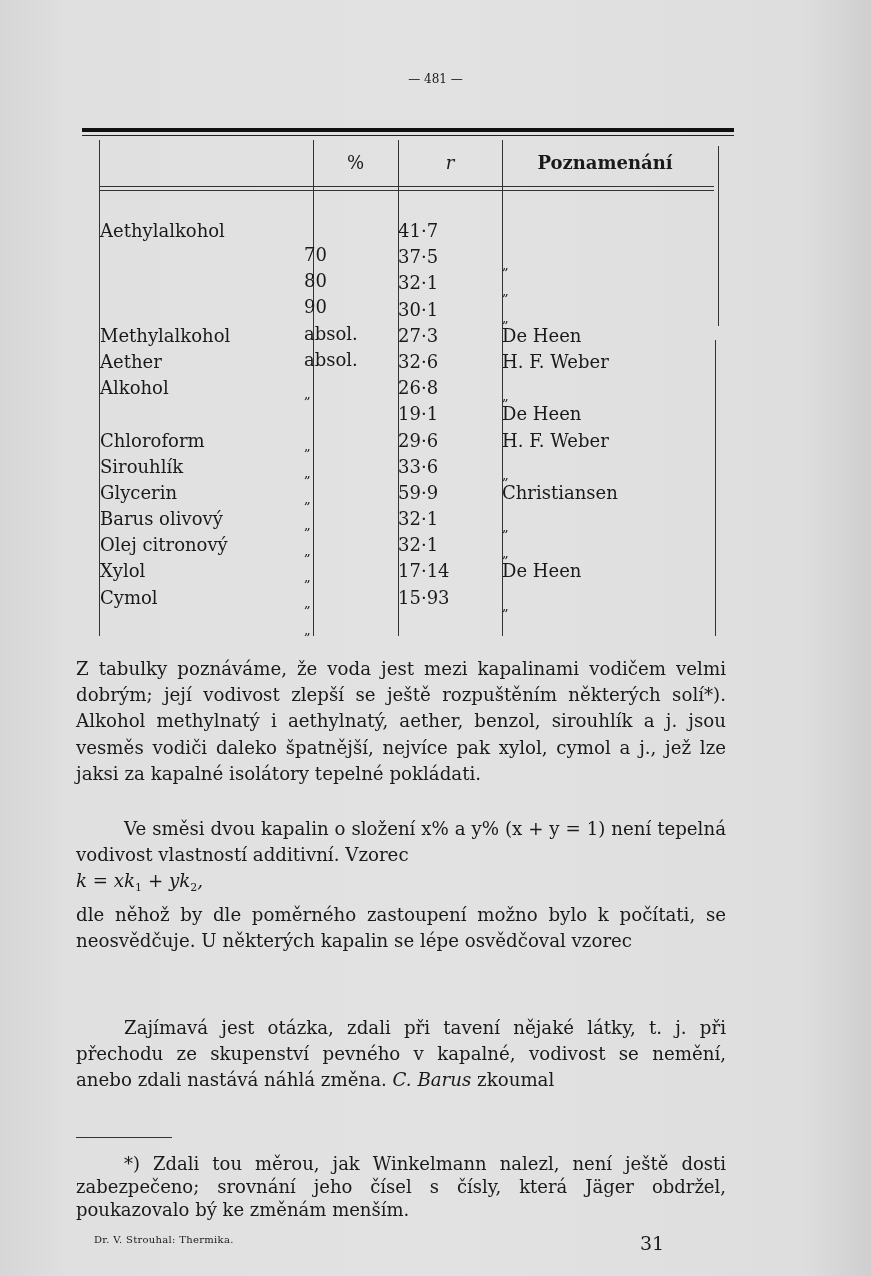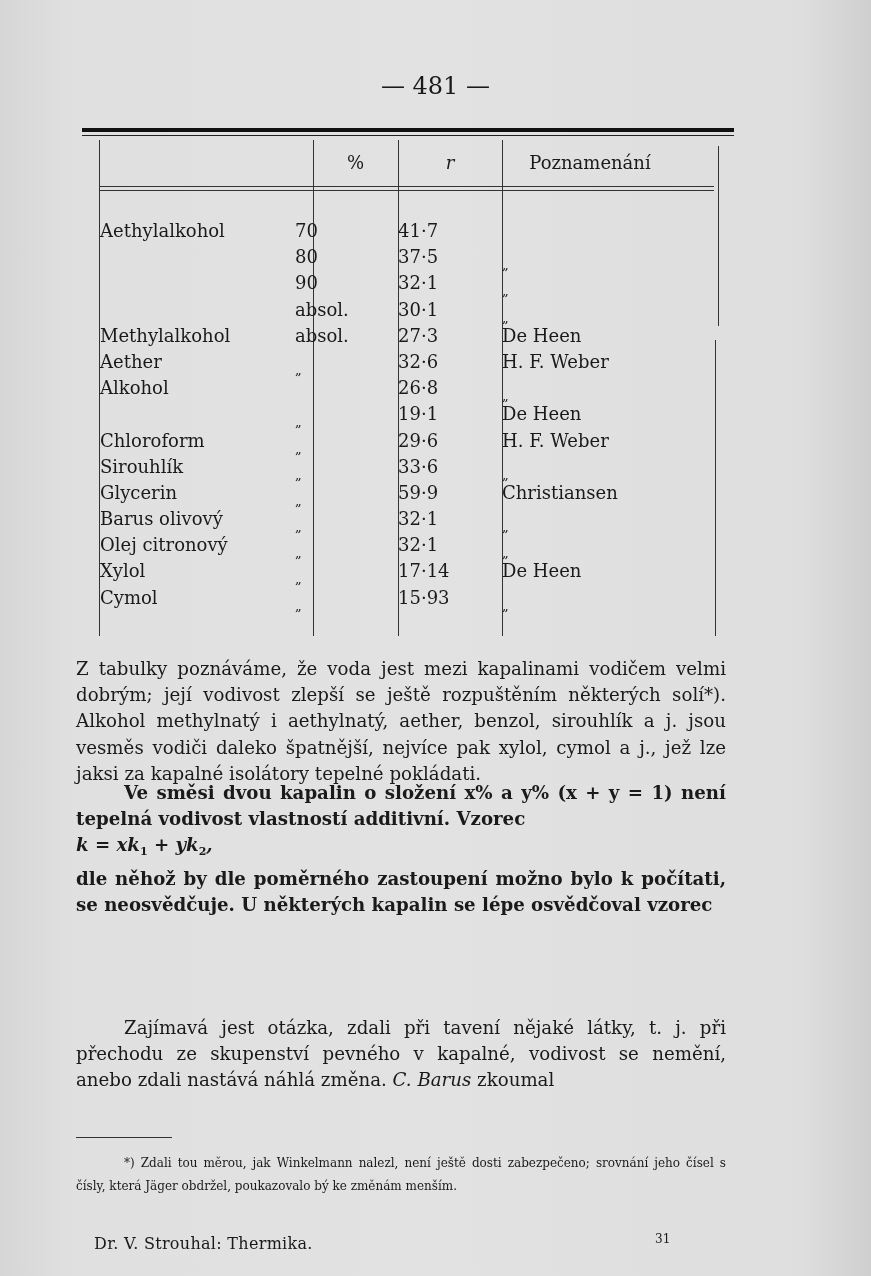--- a/index.html
+++ b/index.html
@@ -9,64 +9,64 @@
       position: relative;
       font-family: "DejaVu Serif", "Liberation Serif", serif;
       color: #1a1a1a;
     }
     .page {
       position: absolute; left: 0; top: 0; width: 871px; height: 1276px;
       background: linear-gradient(90deg, #d6d6d6 0%, #e0e0e0 8%, #e2e2e2 50%, #dedede 92%, #cfcfcf 100%);
     }
     .page-number {
       position: absolute; top: 72px; left: 0; width: 871px;
-      text-align: center; font-size: 24px;
+      text-align: center; font-size: 12px;
     }
     
     .table-wrap { position: absolute; left: 82px; top: 128px; width: 652px; height: 505px; }
     .rule-top-thick { position: absolute; left: 0; top: 0; width: 652px; height: 4px; background: #111; }
     .rule-top-thin { position: absolute; left: 0; top: 7px; width: 652px; height: 1px; background: #222; }
     .rule-head-1 { position: absolute; left: 18px; top: 58px; width: 614px; height: 1px; background: #333; }
     .rule-head-2 { position: absolute; left: 18px; top: 62px; width: 614px; height: 1px; background: #333; }
     .vline { position: absolute; width: 1px; background: #333; }
     .v-left { left: 17px; top: 12px; height: 496px; }
     .v-c1 { left: 231px; top: 12px; height: 496px; }
     .v-c2 { left: 316px; top: 12px; height: 496px; }
     .v-c3 { left: 420px; top: 12px; height: 496px; }
     .v-right-a { left: 636px; top: 18px; height: 180px; }
     .v-right-b { left: 633px; top: 212px; height: 296px; }
 
     .th { position: absolute; top: 24px; font-size: 18px; text-align: center; }
     .th-pct { left: 231px; width: 85px; }
     .th-r { left: 316px; width: 104px; font-style: italic; }
-    .th-note { left: 401px; width: 214px; }
+    .th-note { left: 416px; width: 214px; font-weight: bold; }
 
     .rows { position: absolute; left: 18px; top: 90px; width: 616px; }
     .row { position: relative; height: 26.2px; font-size: 18px; line-height: 26px; }
     .cell { position: absolute; top: 0; text-align: left; white-space: nowrap; }
     .c-name { left: 0; width: 213px; }
-    .c-pct { left: 195px; width: 85px; }
+    .c-pct { left: 204px; width: 85px; margin-top: 24px; }
     .c-r { left: 298px; width: 104px; }
     .c-note { left: 402px; width: 214px; }
     .ditto { display: inline-block; font-size: 13px; transform: translateY(6px); }
 
     
     .text { position: absolute; left: 76px; width: 650px; font-size: 18.2px; line-height: 26.2px; text-align: justify; }
     .p1 { top: 656px; }
-    .p2 { top: 780px; font-weight: bold; }
+    .p2 { top: 816px; }
     .p3 { top: 1015px; }
     .indent { text-indent: 48px; }
     .formula { font-style: italic; }
     .formula .sub { font-size: 11px; vertical-align: -4px; font-style: normal; }
     .it { font-style: italic; }
 
     .fn-rule { position: absolute; left: 76px; top: 1137px; width: 96px; height: 1px; background: #333; }
-    .footnote { position: absolute; left: 76px; top: 1152px; width: 650px; font-size: 12px; line-height: 23px; text-align: justify; }
-    .footer-left { position: absolute; left: 94px; top: 1234px; font-size: 16px; letter-spacing: 0.3px; font-family: "DejaVu Serif", serif; }
-    .footer-right { position: absolute; left: 655px; top: 1232px; font-size: 12px; }
+    .footnote { position: absolute; left: 76px; top: 1152px; width: 650px; font-size: 18px; line-height: 23px; text-align: justify; }
+    .footer-left { position: absolute; left: 94px; top: 1234px; font-size: 10px; letter-spacing: 0.3px; font-family: "DejaVu Serif", serif; }
+    .footer-right { position: absolute; left: 640px; top: 1232px; font-size: 19px; }
   </style>
 </head>
 <body>
 
 <div class="page">
 
   <div class="page-number">— 481 —</div>
 
   <div class="table-wrap">
     <div class="rule-top-thick"></div>

